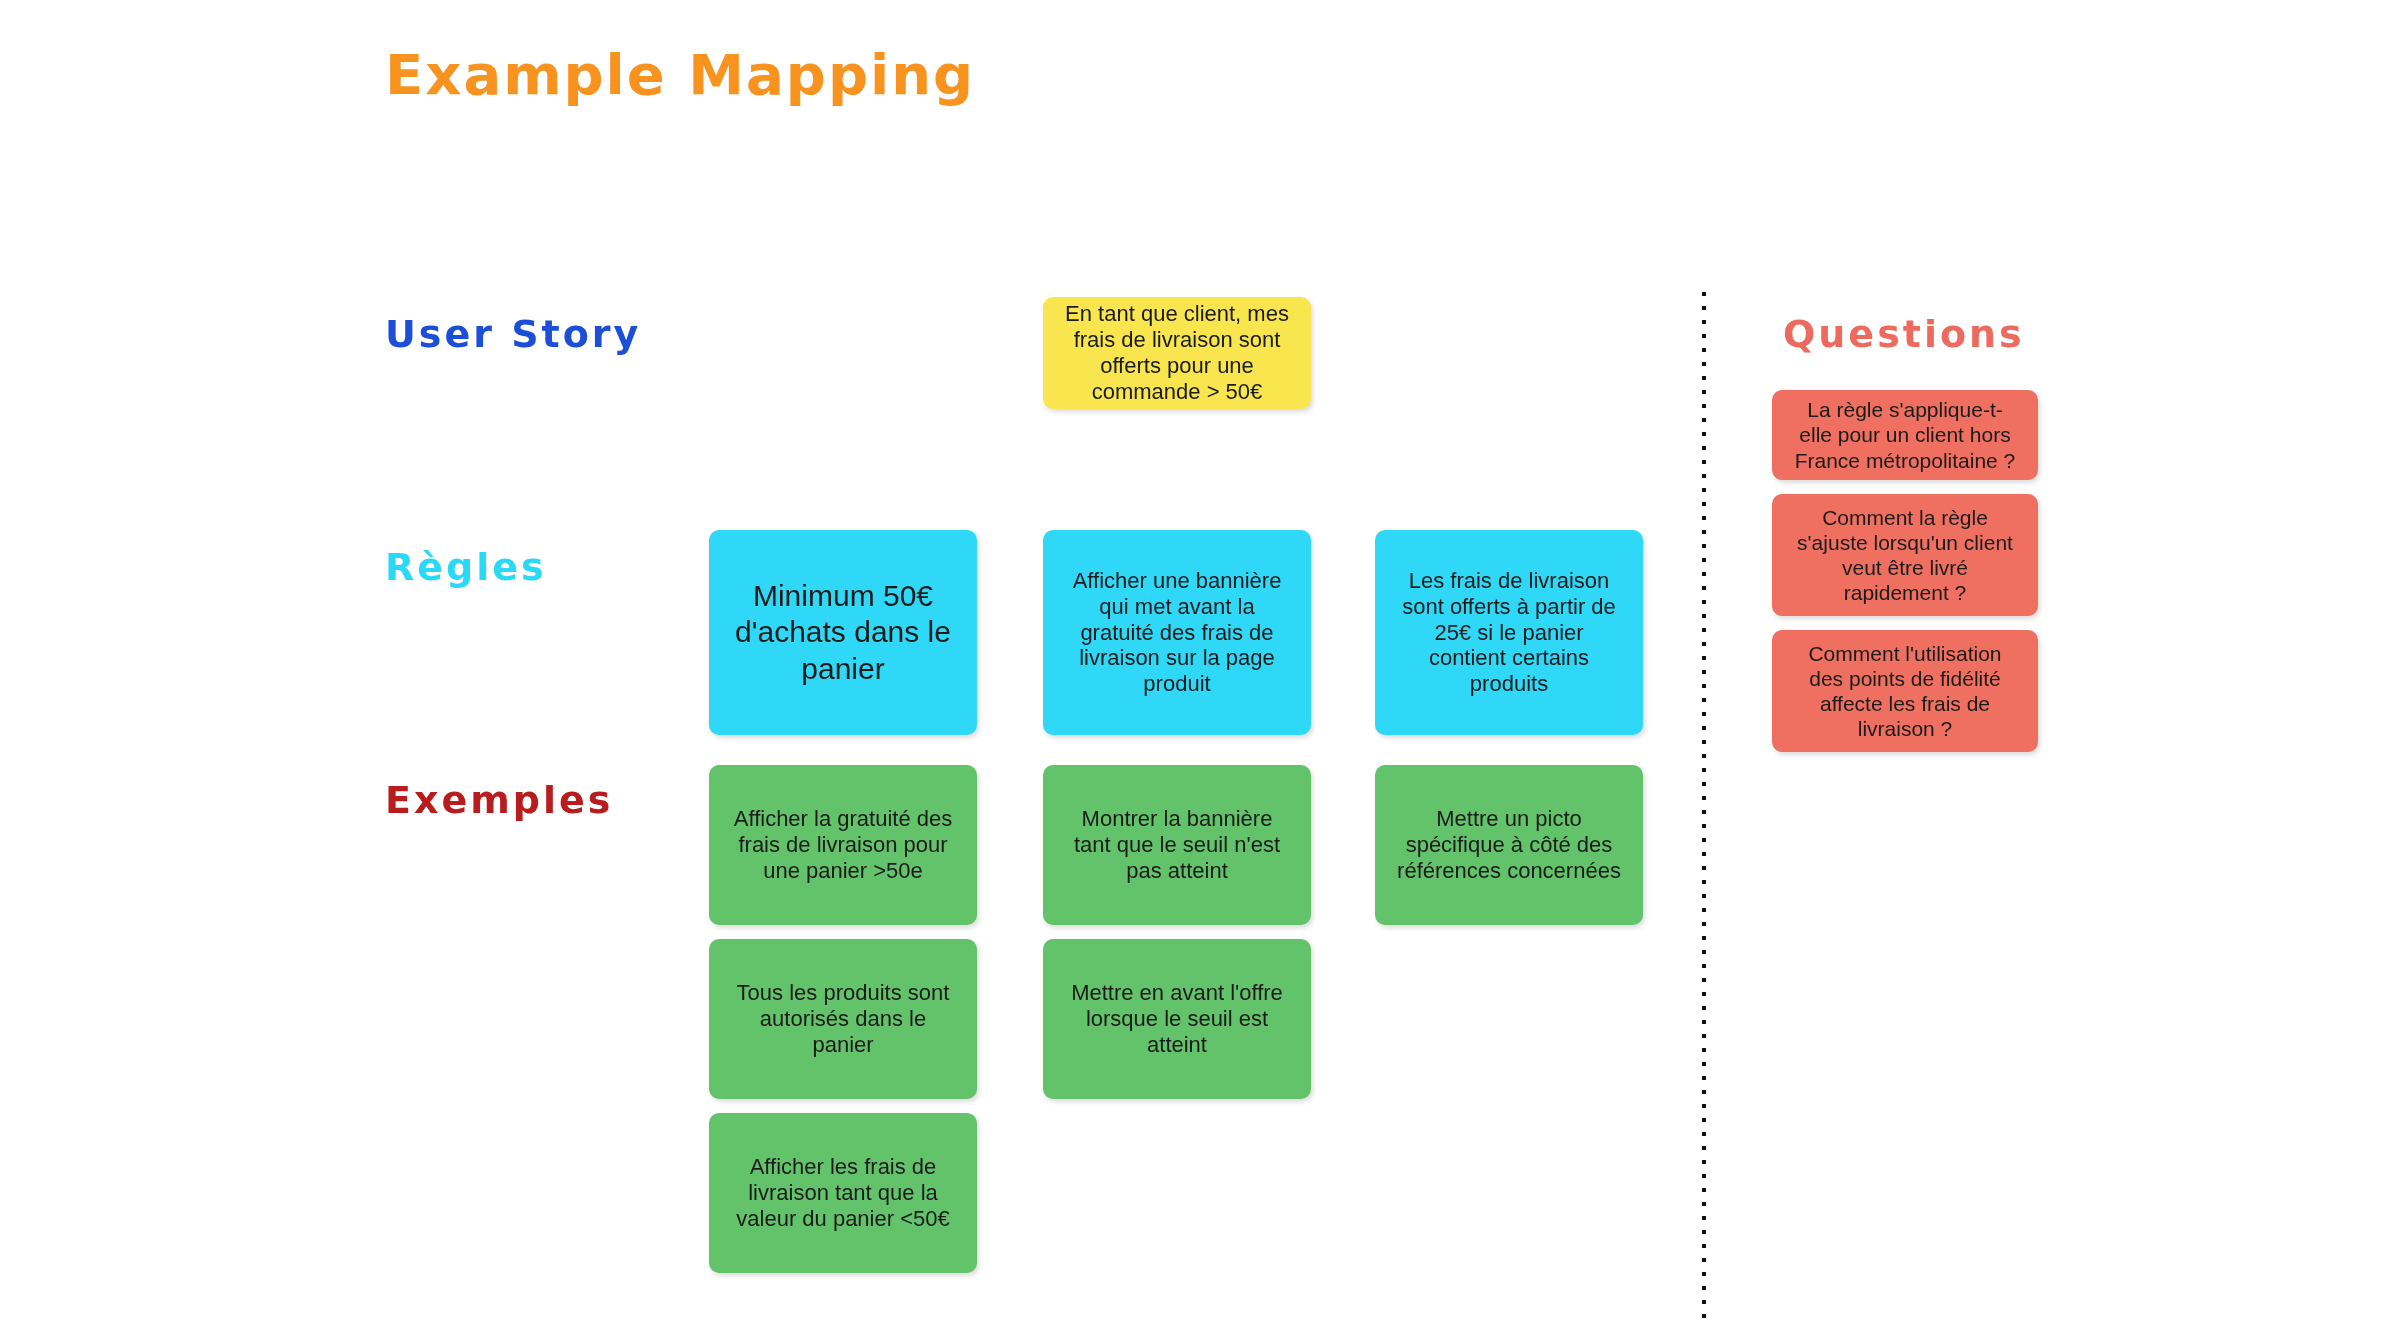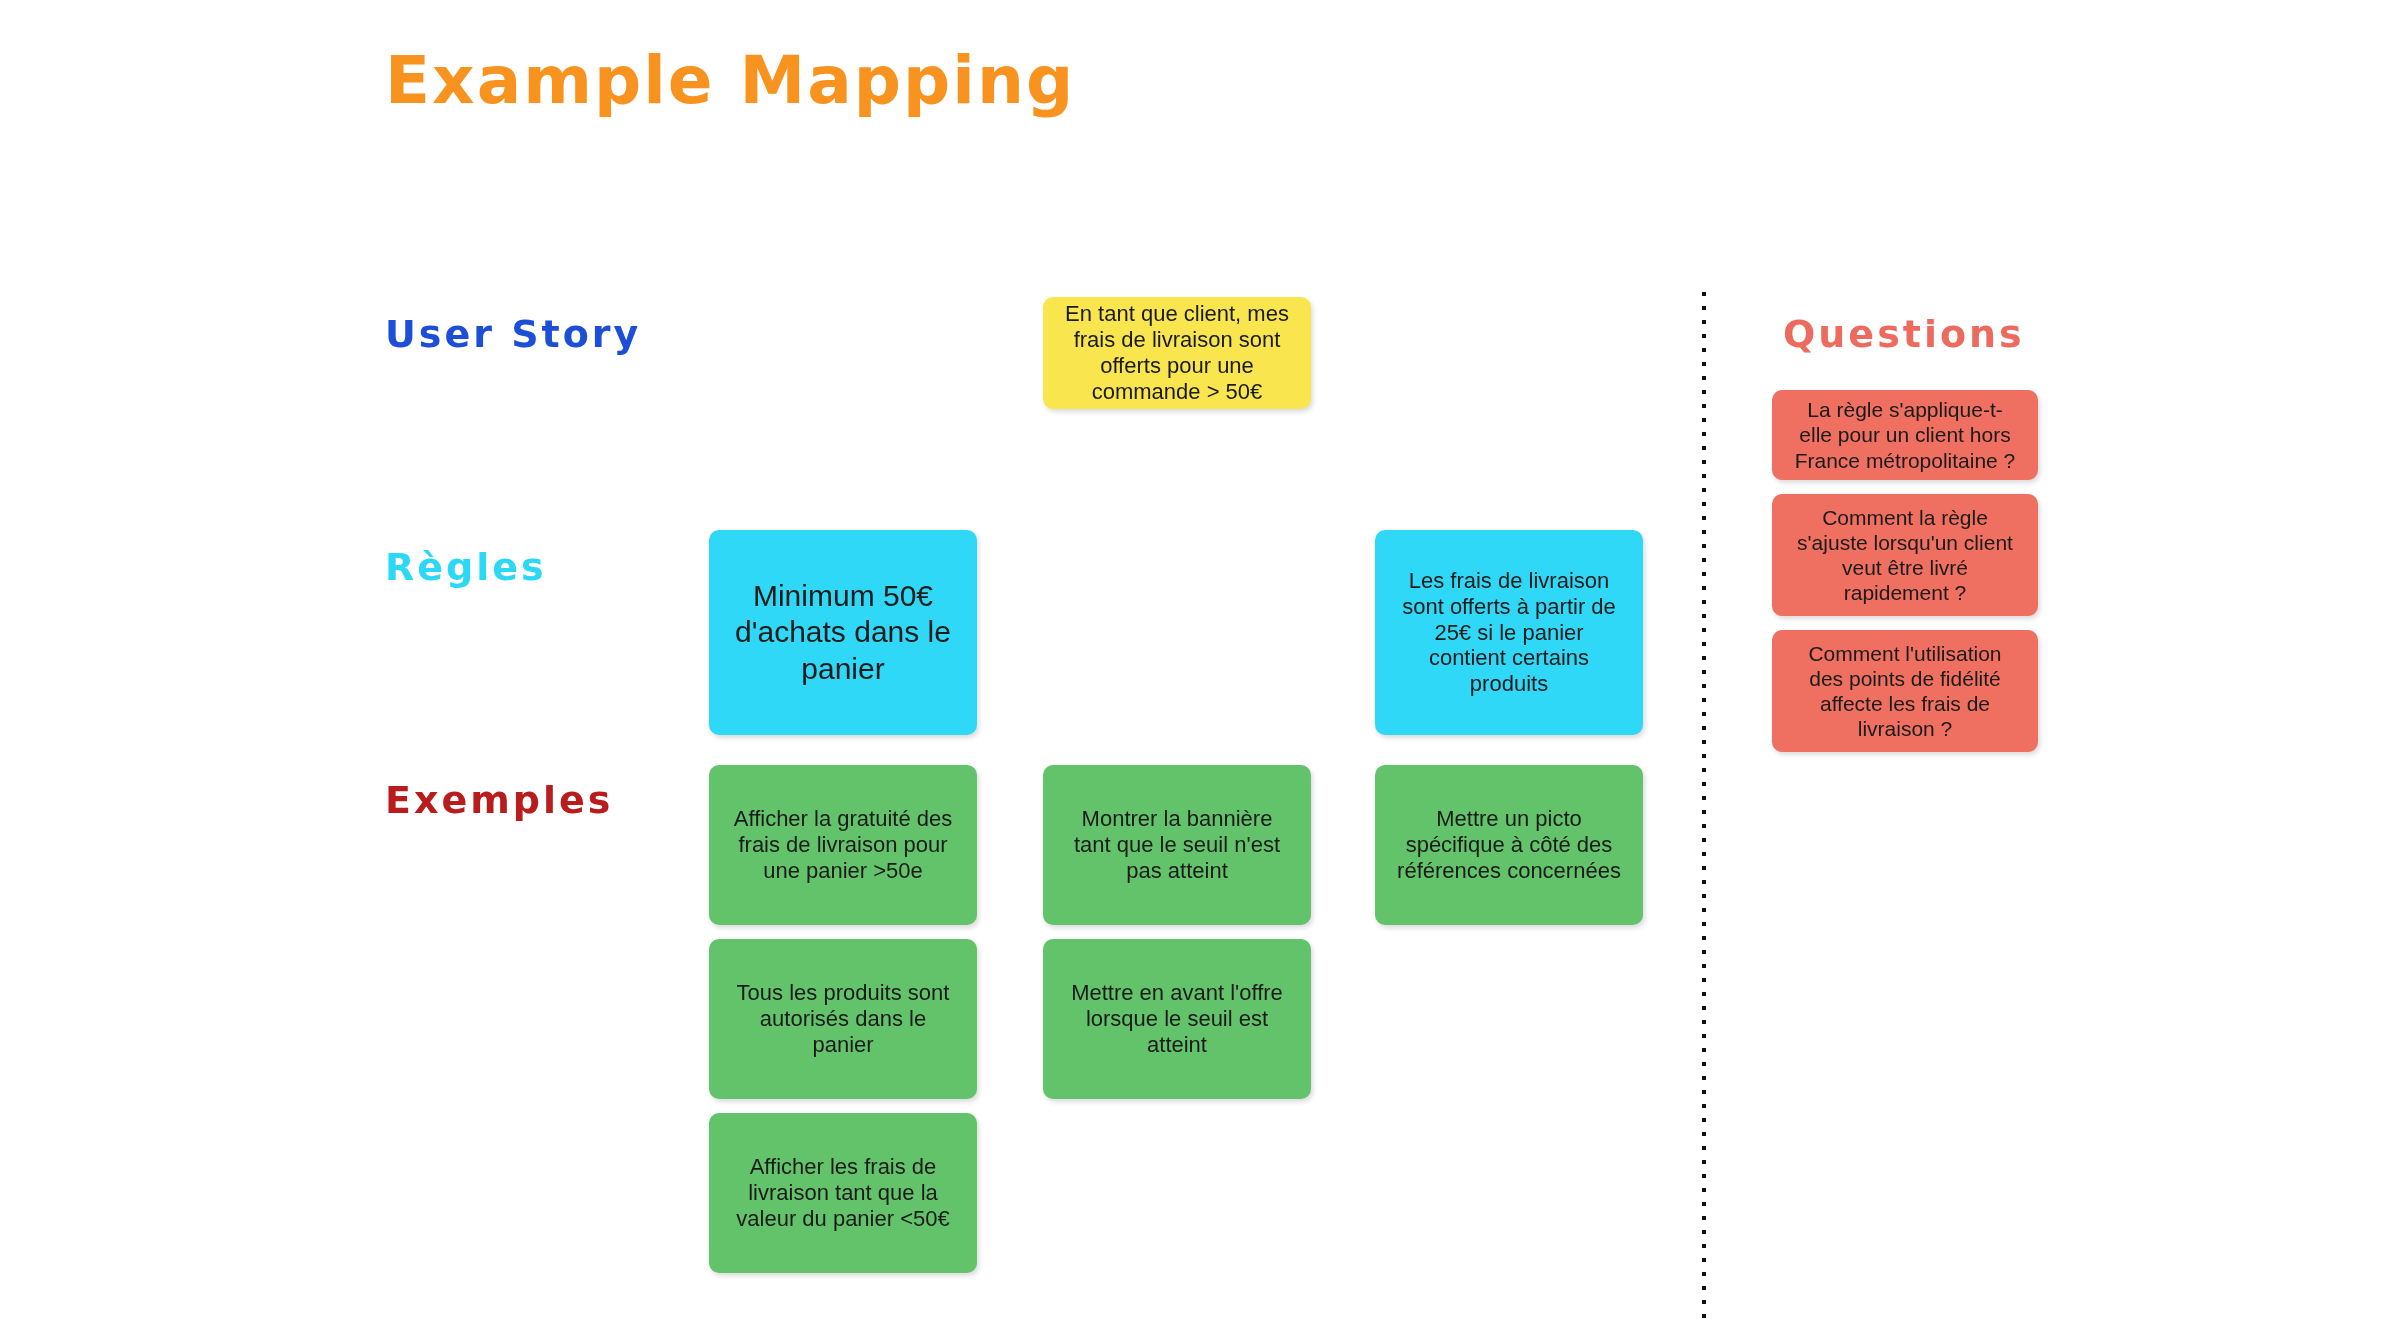--- a/index.html
+++ b/index.html
@@ -18,21 +18,21 @@
     height: 1327px;
     background: #ffffff;
   }
 
   
   .board-title {
     position: absolute;
     left: 385px;
     top: 42px;
     font-family: "DejaVu Sans", sans-serif;
-    font-size: 66px;
+    font-size: 56px;
     font-weight: 700;
     letter-spacing: 2px;
     color: #F7931E;
     white-space: nowrap;
   }
 
   
   .row-label {
     position: absolute;
     font-family: "DejaVu Sans", sans-serif;
@@ -123,20 +123,25 @@
       <span class="txt">En tant que client, mes frais de livraison sont offerts pour une commande &gt; 50€</span>
     </div>
   </div>
 
   <div class="col col-1 rules-row">
     <div class="card card-cyan h-rule">
       <span class="txt big-text">Minimum 50€ d'achats dans le panier</span>
     </div>
   </div>
 
+  <div class="col col-2 rules-row">
+    <div class="card card-cyan h-rule">
+      <span class="txt">Afficher une bannière qui met avant la gratuité des frais de livraison sur la page produit</span>
+    </div>
+  </div>
 
   <div class="col col-3 rules-row">
     <div class="card card-cyan h-rule">
       <span class="txt">Les frais de livraison sont offerts à partir de 25€ si le panier contient certains produits</span>
     </div>
   </div>
 
   <div class="col col-1 examples-row">
     <div class="card card-green h-example">
       <span class="txt">Afficher la gratuité des frais de livraison pour une panier &gt;50e</span>

